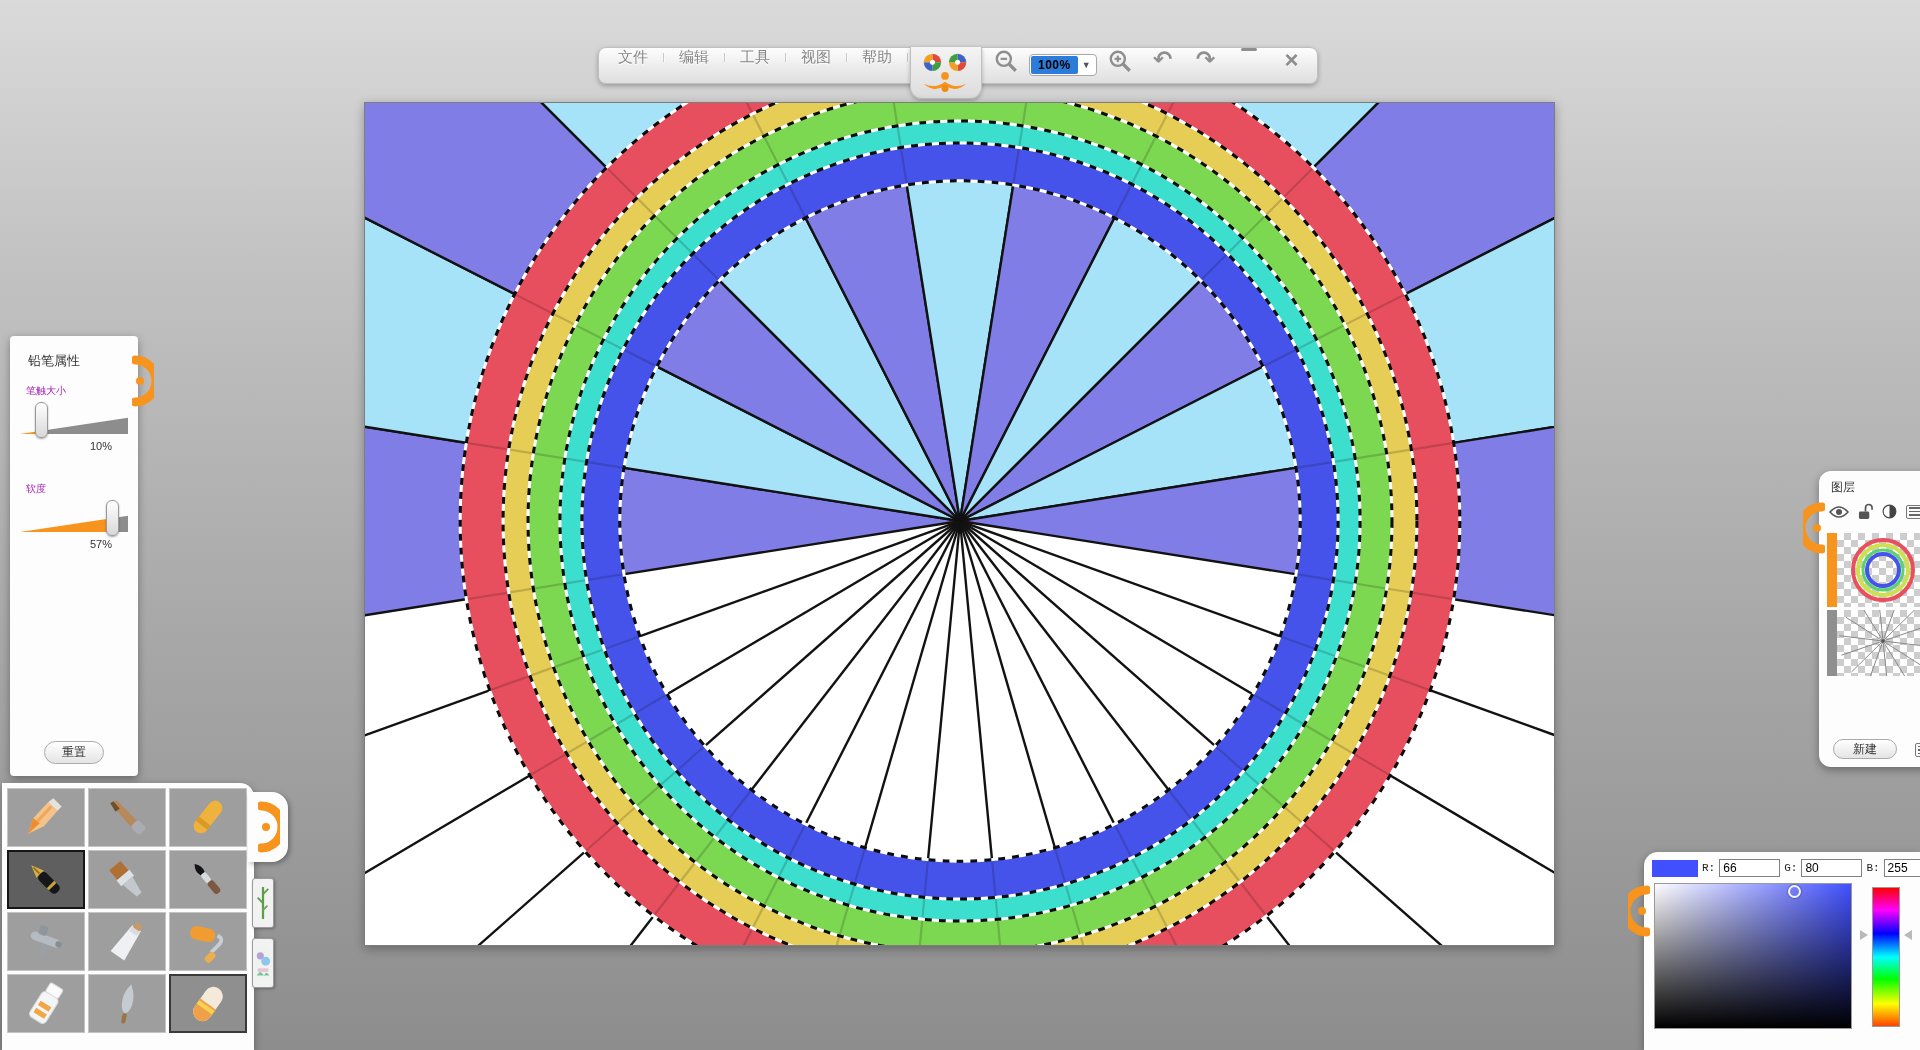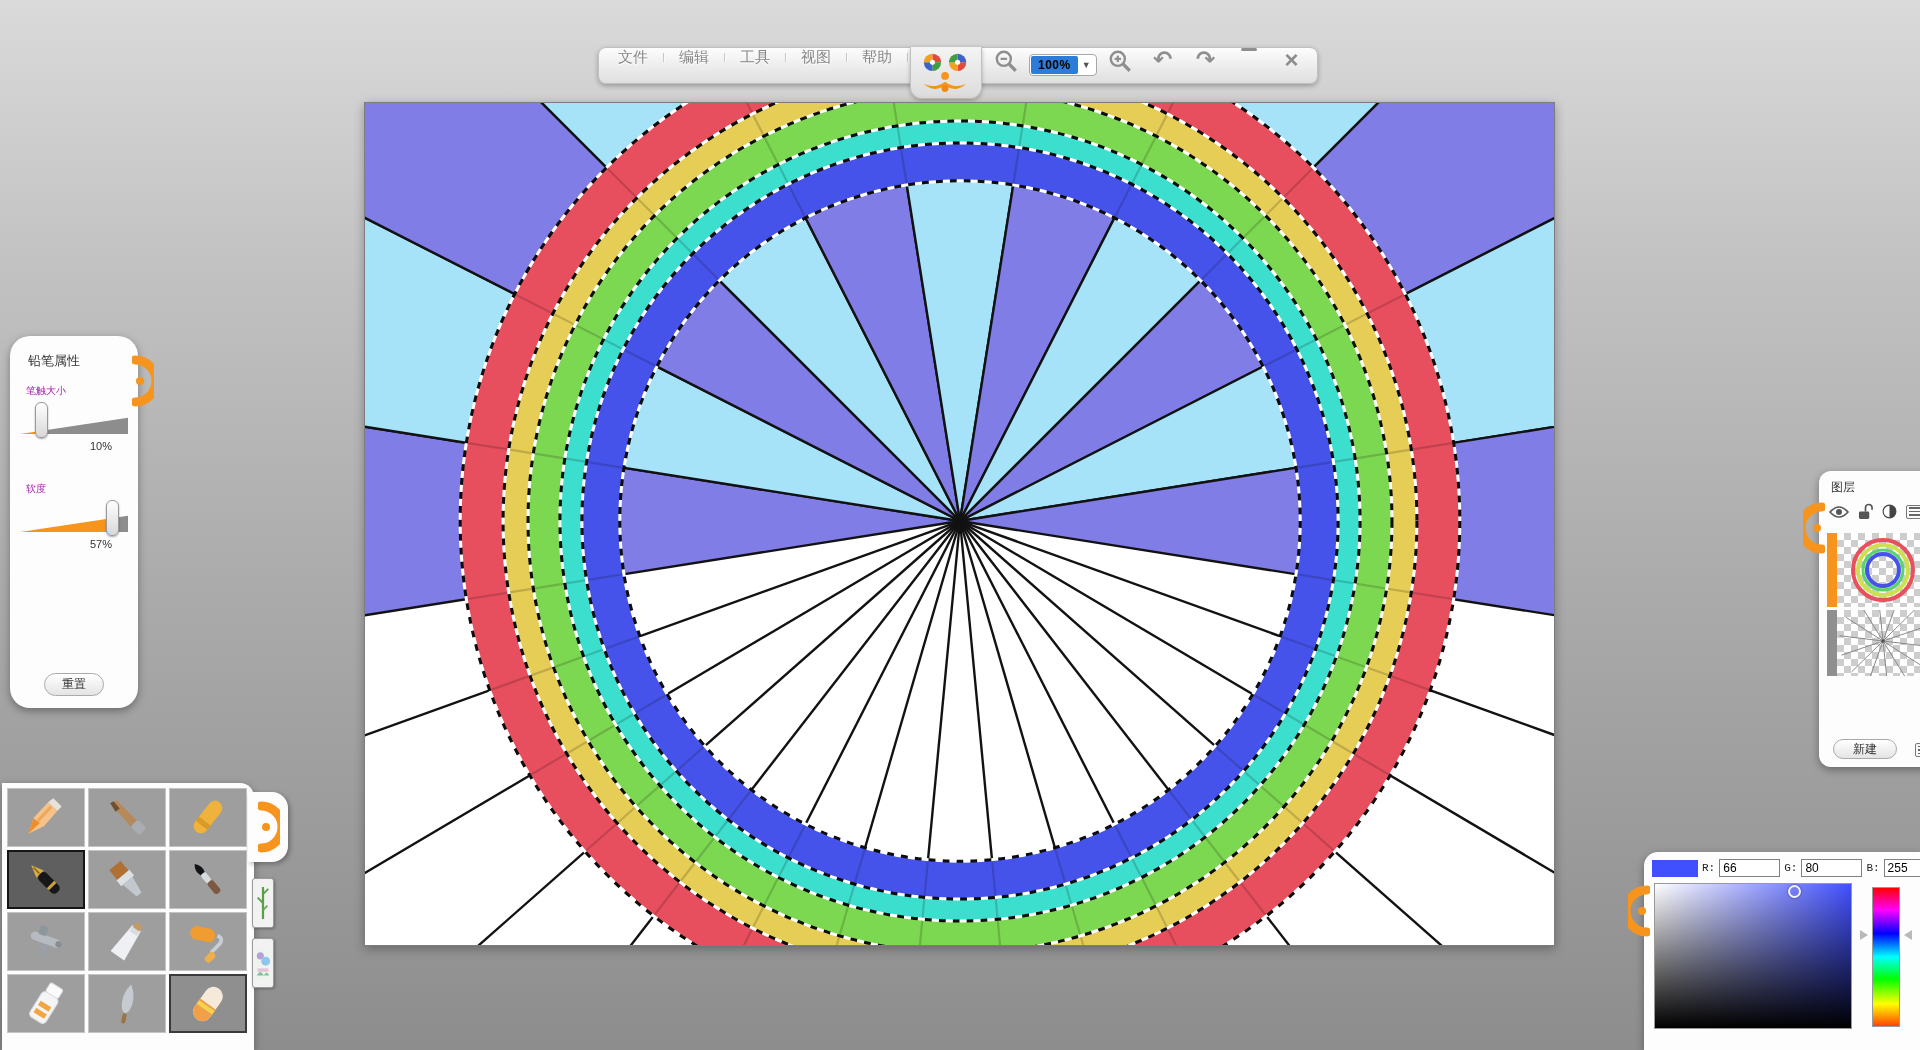--- a/index.html
+++ b/index.html
@@ -35,21 +35,21 @@
   .canvas { position:absolute; left:364px; top:102px; width:1191px; height:844px;
     border:1px solid #7d7d7d; background:#fff; box-shadow:0 3px 10px rgba(0,0,0,.3); }
   .canvas svg { display:block; width:100%; height:100%; }
 
   
   .panel { position:absolute; background:#fdfdfd; box-shadow:0 3px 9px rgba(0,0,0,.35); }
   .handle-right { position:absolute; right:-16px; }
   .handle-left { position:absolute; left:-16px; }
 
   
-  .pencil-panel { left:10px; top:336px; width:128px; height:372px; border-radius:20px; }
+  .pencil-panel { left:10px; top:336px; width:128px; height:440px; border-radius:4px; }
   .pp-title { position:absolute; left:18px; top:16px; font-size:13px; color:#333; }
   .pp-label { position:absolute; left:16px; font-size:10px; color:#a21caf; }
   .wedge-wrap { position:absolute; left:10px; width:108px; height:40px; }
   .wedge { position:absolute; left:0; bottom:8px; width:108px; height:18px;
     clip-path:polygon(0 100%,100% 10%,100% 100%); }
   .slider-handle { position:absolute; top:0; width:13px; height:36px; border-radius:6px;
     background:linear-gradient(180deg,#fff,#d8d8d8); border:1px solid #999;
     box-shadow:0 1px 2px rgba(0,0,0,.35); }
   .pp-value { position:absolute; right:26px; font-size:11px; color:#333; }
   .reset-btn { position:absolute; left:34px; bottom:12px; width:60px; height:23px;

